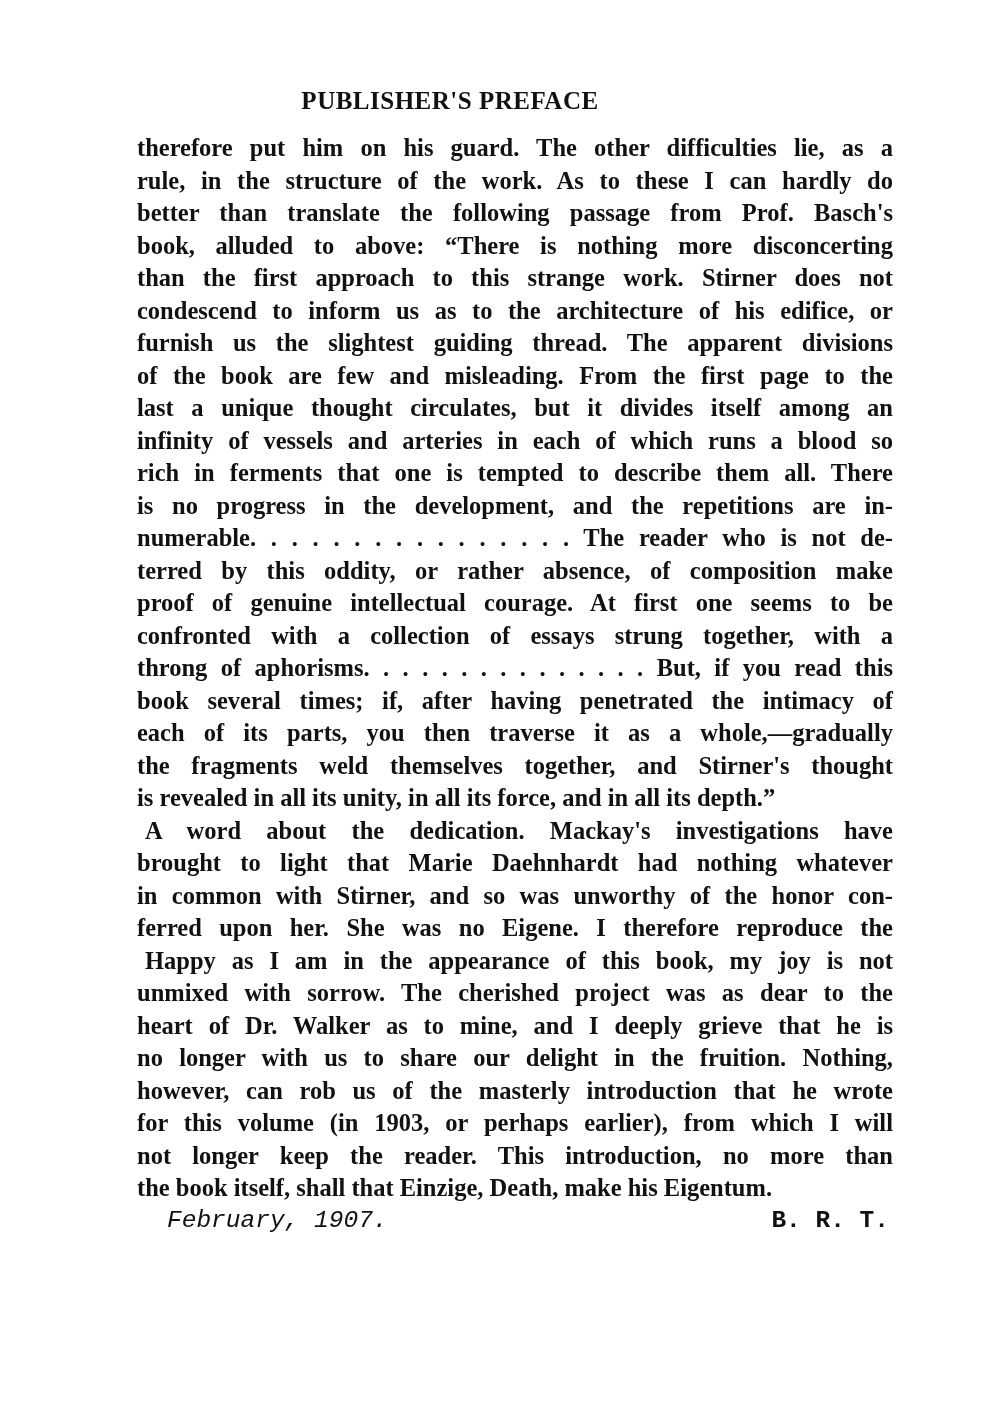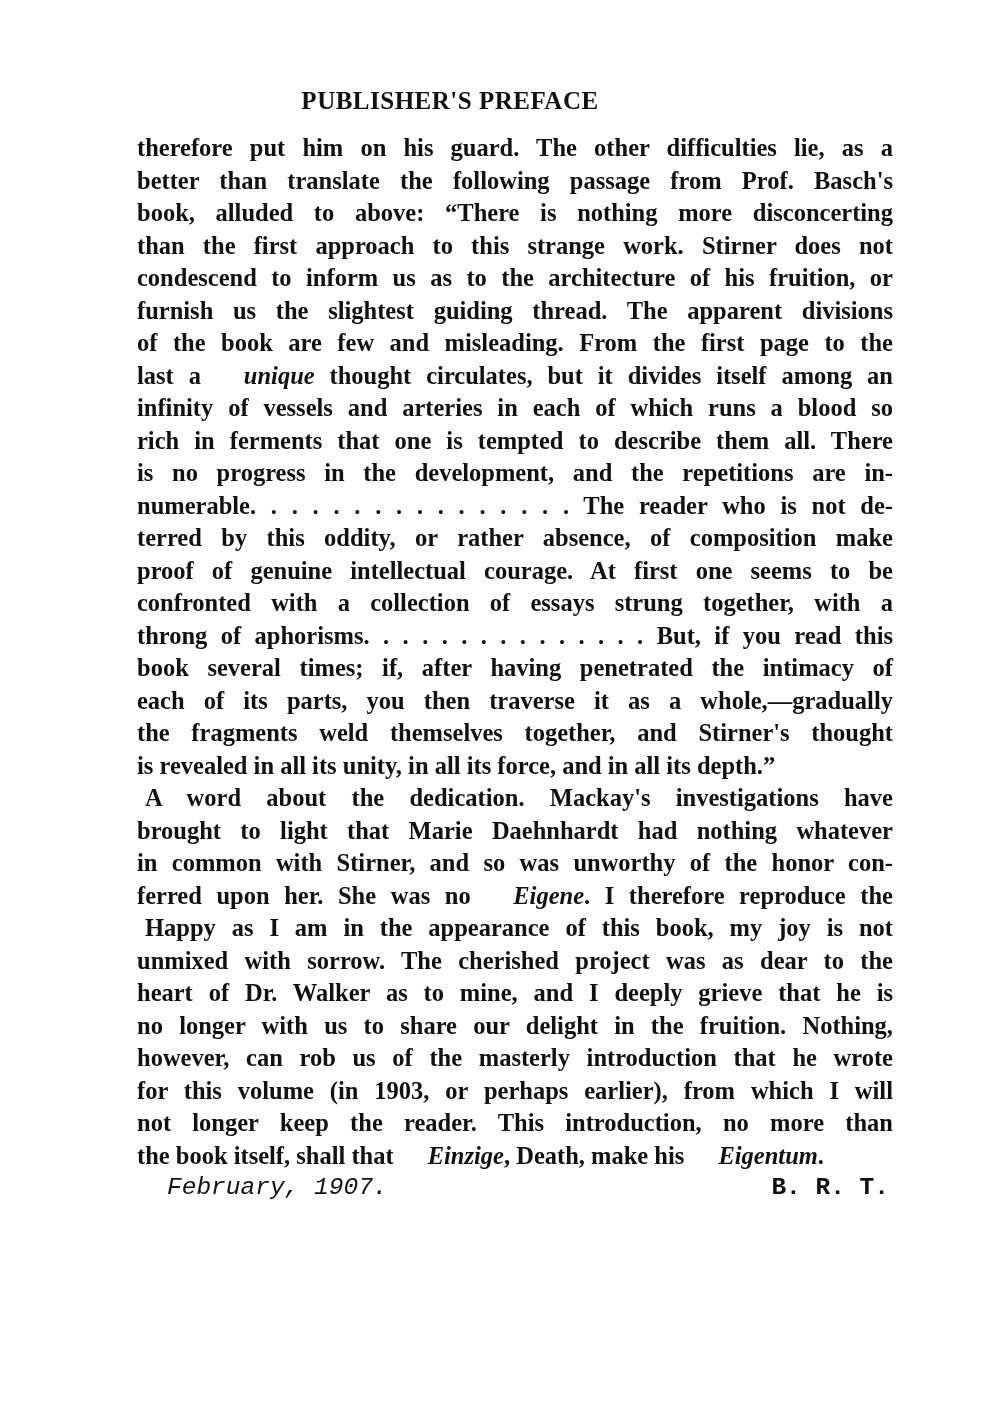--- a/index.html
+++ b/index.html
@@ -54,22 +54,20 @@
       height: 32.5px;
     }
     .line.last {
       text-align: center;
       text-align-last: left;
     }
     .line.indent {
       padding-left: 8px;
     }
     .it {
-      font-style: italic;
-      margin-left: 28px;
     }
     .signoff {
       position: relative;
       display: flex;
       justify-content: space-between;
       height: 32.5px;
       padding-left: 30px;
       padding-right: 4px;
       font-family: Liberation Mono, monospace;
     }
@@ -82,24 +80,25 @@
 <body>
 
 <div class="page">
 
   <div class="title">PUBLISHER'S PREFACE</div>
 
   <div class="body">
 
     <div>
       <span class="line">therefore put him on his guard.  The other difficulties lie, as a</span>
+      <span class="line">rule, in the structure of the work.  As to these I can hardly do</span>
       <span class="line">better than translate the following passage from Prof. Basch's</span>
       <span class="line">book, alluded to above: “There is nothing more disconcerting</span>
       <span class="line">than the first approach to this strange work.  Stirner does not</span>
-      <span class="line">condescend to inform us as to the architecture of his fruition, or</span>
+      <span class="line">condescend to inform us as to the architecture of his edifice, or</span>
       <span class="line">furnish us the slightest guiding thread.  The apparent divisions</span>
       <span class="line">of the book are few and misleading.  From the first page to the</span>
       <span class="line"><span>last a </span><span class="it">unique</span><span> thought circulates, but it divides itself among an</span></span>
       <span class="line">infinity of vessels and arteries in each of which runs a blood so</span>
       <span class="line">rich in ferments that one is tempted to describe them all.  There</span>
       <span class="line">is no progress in the development, and the repetitions are in-</span>
       <span class="line">numerable. . . . . . . . . . . . . . . .   The reader who is not de-</span>
       <span class="line">terred by this oddity, or rather absence, of composition make</span>
       <span class="line">proof of genuine intellectual courage.  At first one seems to be</span>
       <span class="line">confronted with a collection of essays strung together, with a</span>

